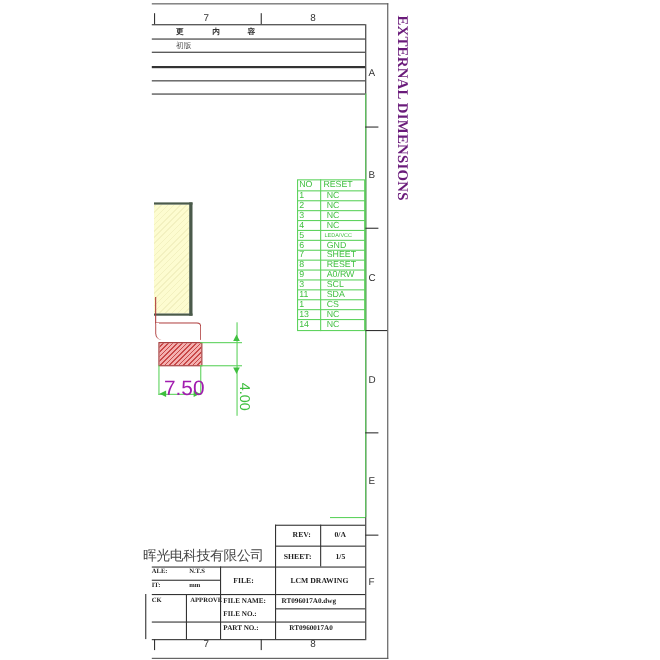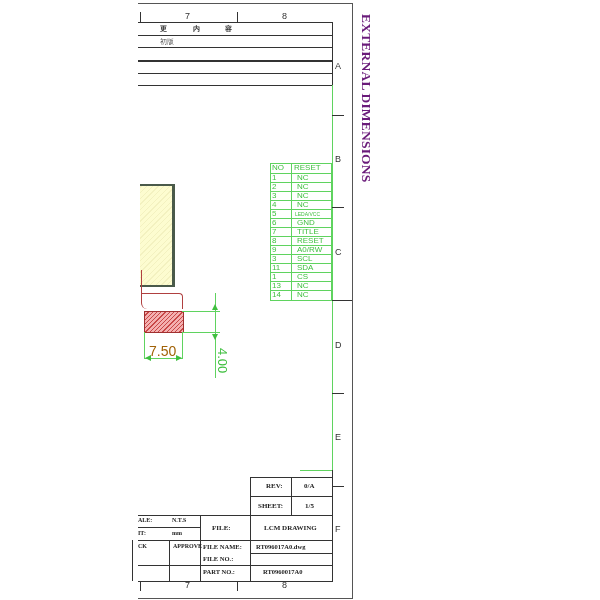--- a/index.html
+++ b/index.html
@@ -70,21 +70,21 @@
 
 <div class="abs" style="left:141px; top:293px; width:40px; height:15px; border-top:1px solid #b04040; border-right:1px solid #b04040; border-bottom-left-radius:6px; border-top-right-radius:4px; border-left:1px solid #b04040; border-bottom:none;"></div>
 
 <div class="abs" style="left:144px; top:311px; width:38px; height:20px; background:repeating-linear-gradient(-45deg, #f4b0b0 0px, #f4b0b0 2px, #c84848 2px, #c84848 3px); border:1px solid #a03030;"></div>
 
 <div class="gv" style="left:144px; top:332px; height:27px;"></div>
 <div class="gv" style="left:182px; top:332px; height:27px;"></div>
 <div class="gl" style="left:144px; top:358px; width:38px;"></div>
 <div class="abs" style="left:145px; top:355px; width:0; height:0; border-top:3px solid transparent; border-bottom:3px solid transparent; border-right:6px solid #3fbf3f;"></div>
 <div class="abs" style="left:176px; top:355px; width:0; height:0; border-top:3px solid transparent; border-bottom:3px solid transparent; border-left:6px solid #3fbf3f;"></div>
-<div class="txt" style="left:149px; top:343px; font-size:14px; color:#a16207;">7.50</div>
+<div class="txt" style="left:149px; top:343px; font-size:19px; color:#a21caf;">7.50</div>
 
 <div class="gl" style="left:182px; top:311px; width:38px;"></div>
 <div class="gl" style="left:182px; top:332px; width:38px;"></div>
 <div class="gv" style="left:215px; top:293px; height:85px;"></div>
 <div class="abs" style="left:212px; top:304px; width:0; height:0; border-left:3px solid transparent; border-right:3px solid transparent; border-bottom:6px solid #3fbf3f;"></div>
 <div class="abs" style="left:212px; top:334px; width:0; height:0; border-left:3px solid transparent; border-right:3px solid transparent; border-top:6px solid #3fbf3f;"></div>
 <div style="position:absolute; left:215px; top:348px; writing-mode:vertical-rl; font-family:'Liberation Sans', sans-serif; font-size:13px; color:#3fbf3f;">4.00</div>
 
 <div class="abs" style="left:270px; top:163px; width:62px; height:138px; border:1px solid #5fd35f; box-sizing:border-box;"></div>
 <div class="gv" style="left:291px; top:163px; height:138px;"></div>
@@ -119,21 +119,21 @@
     <span class="pin-sym" style="font-size:5px; top:1px; left:25px;">LEDA/VCC</span>
   </div>
 <div class="gl" style="left:270px; top:218px; width:62px;"></div>
 <div class="pin-row" style="top:219px;">
     <span class="pin-no">6</span>
     <span class="pin-sym">GND</span>
   </div>
 <div class="gl" style="left:270px; top:227px; width:62px;"></div>
 <div class="pin-row" style="top:228px;">
     <span class="pin-no">7</span>
-    <span class="pin-sym">TITLE</span>
+    <span class="pin-sym">SHEET</span>
   </div>
 <div class="gl" style="left:270px; top:236px; width:62px;"></div>
 <div class="pin-row" style="top:237px;">
     <span class="pin-no">8</span>
     <span class="pin-sym">RESET</span>
   </div>
 <div class="gl" style="left:270px; top:245px; width:62px;"></div>
 <div class="pin-row" style="top:246px;">
     <span class="pin-no">9</span>
     <span class="pin-sym">A0/RW</span>
@@ -174,20 +174,21 @@
   <div class="vl" style="left:62px; top:38px; height:66px;"></div>
   <div class="hl" style="left:0; top:50px; width:62px;"></div>
   <div class="hl" style="left:0; top:63px; width:194px;"></div>
   <div class="vl" style="left:-7px; top:63px; height:41px; left:-6px;"></div>
 
   <div class="hl" style="left:112px; top:76px; width:82px;"></div>
   <div class="hl" style="left:0; top:88px; width:194px;"></div>
 
   <div class="vl" style="left:31px; top:63px; height:41px;"></div>
 
+  <div class="abs" style="left:-8px; top:20px; font-family:'DejaVu Sans', sans-serif; font-size:12.5px; color:#444; white-space:nowrap; letter-spacing:-0.3px;">晖光电科技有限公司</div>
 
   <div class="tb" style="left:128px; top:5px;">REV:</div>
   <div class="tb" style="left:166px; top:5px;">0/A</div>
   <div class="tb" style="left:120px; top:25px;">SHEET:</div>
   <div class="tb" style="left:167px; top:25px;">1/5</div>
 
   <div class="tb" style="left:0px; top:40px; font-size:6px;">ALE:</div>
   <div class="tb" style="left:34px; top:40px; font-size:6px;">N.T.S</div>
   <div class="tb" style="left:0px; top:53px; font-size:6px;">IT:</div>
   <div class="tb" style="left:34px; top:53px; font-size:6px;">mm</div>

